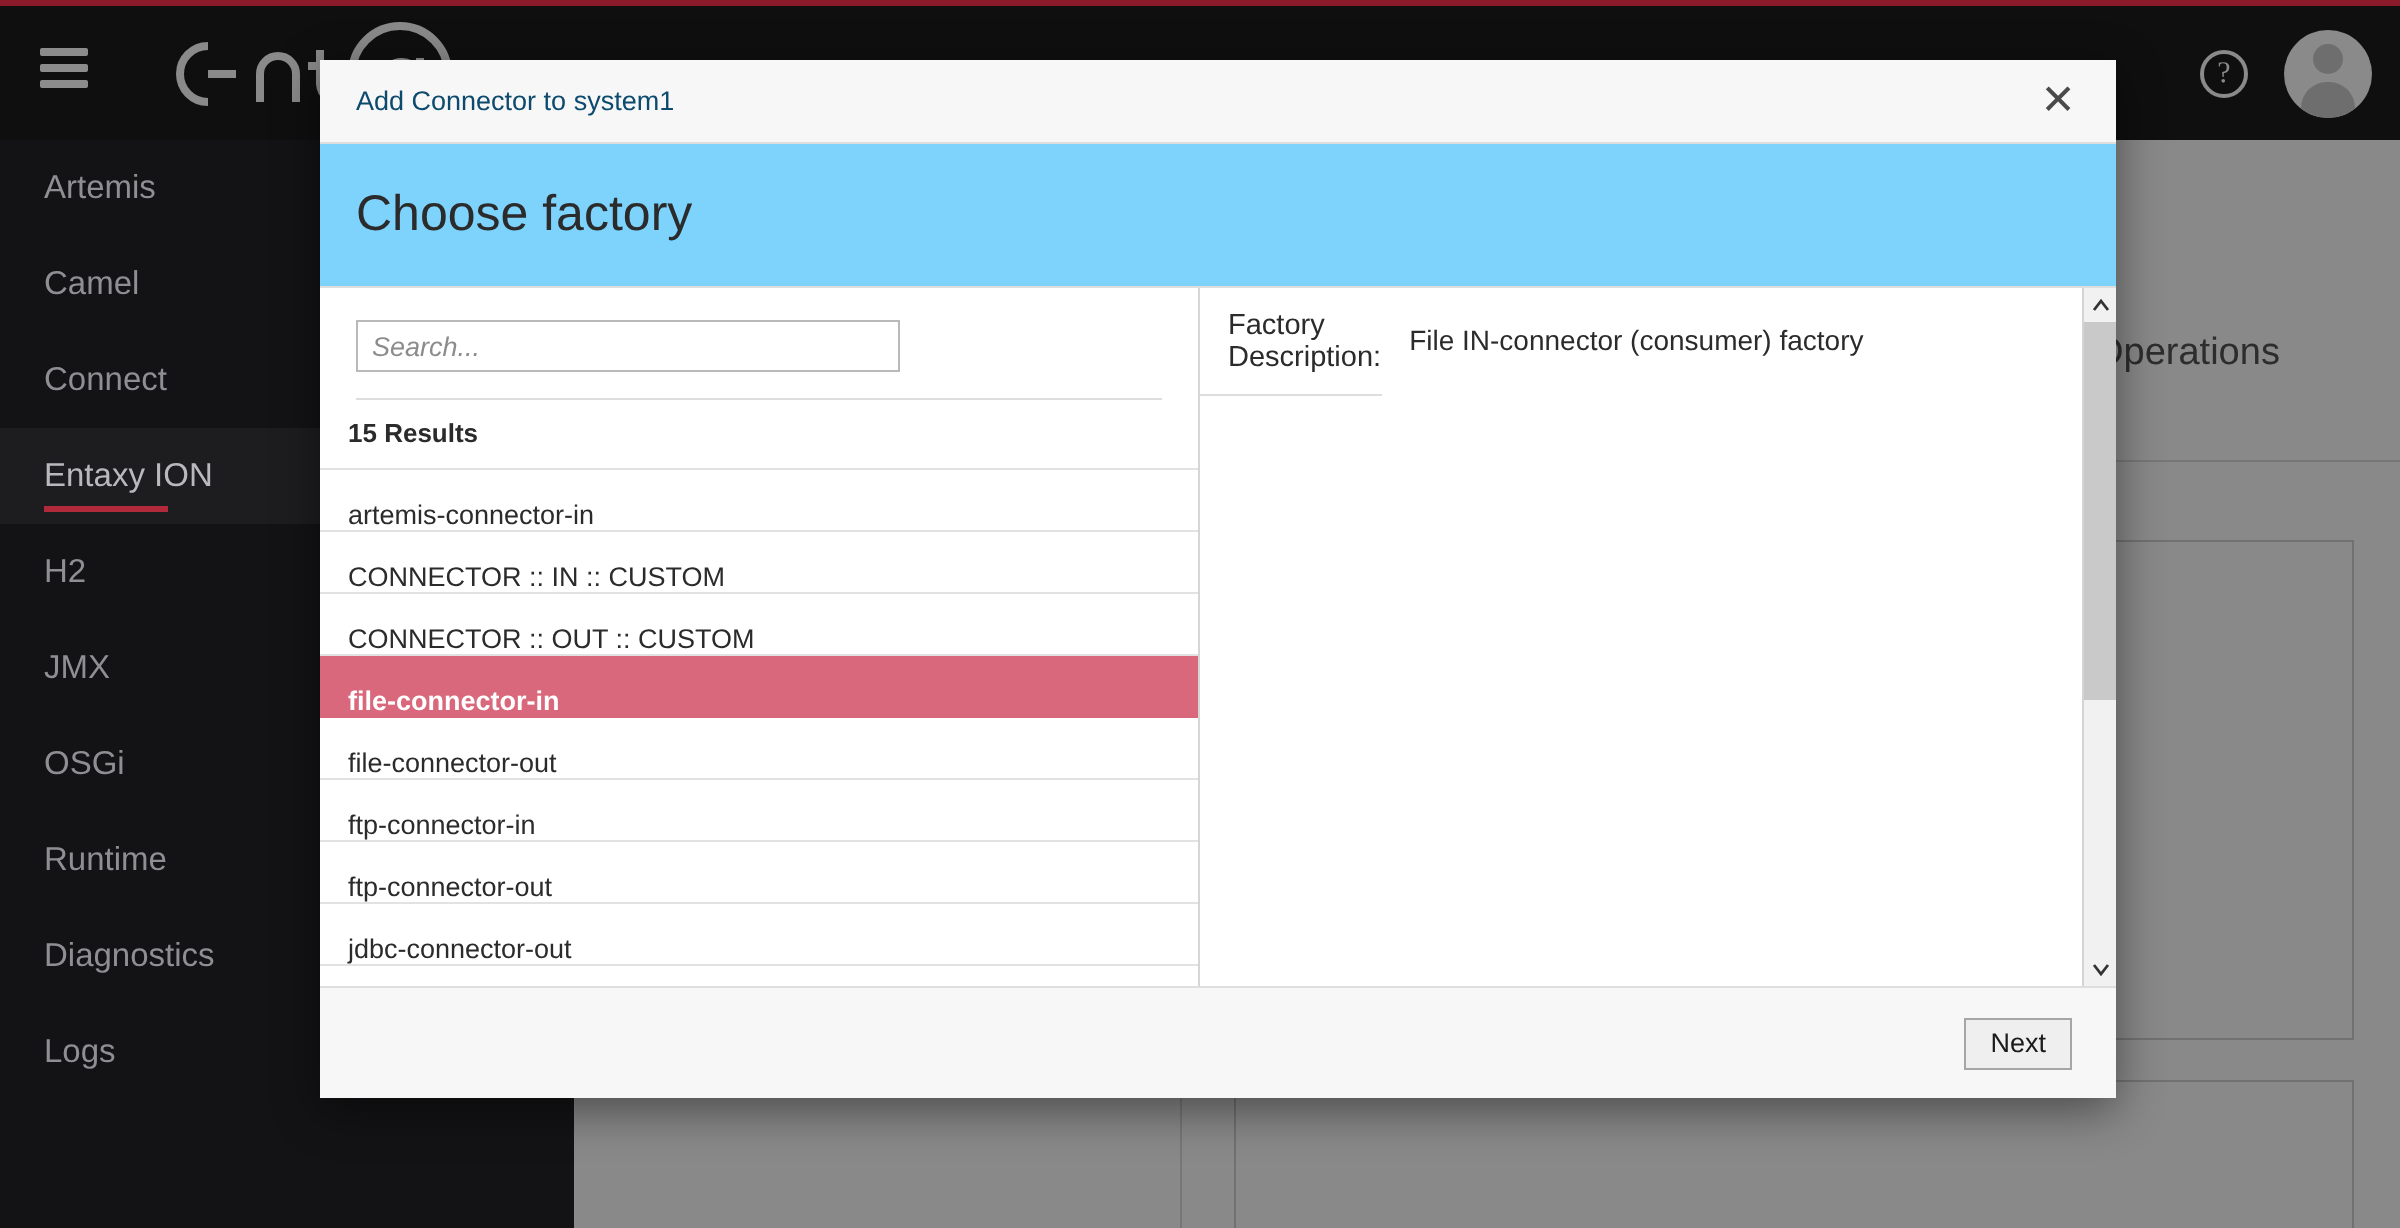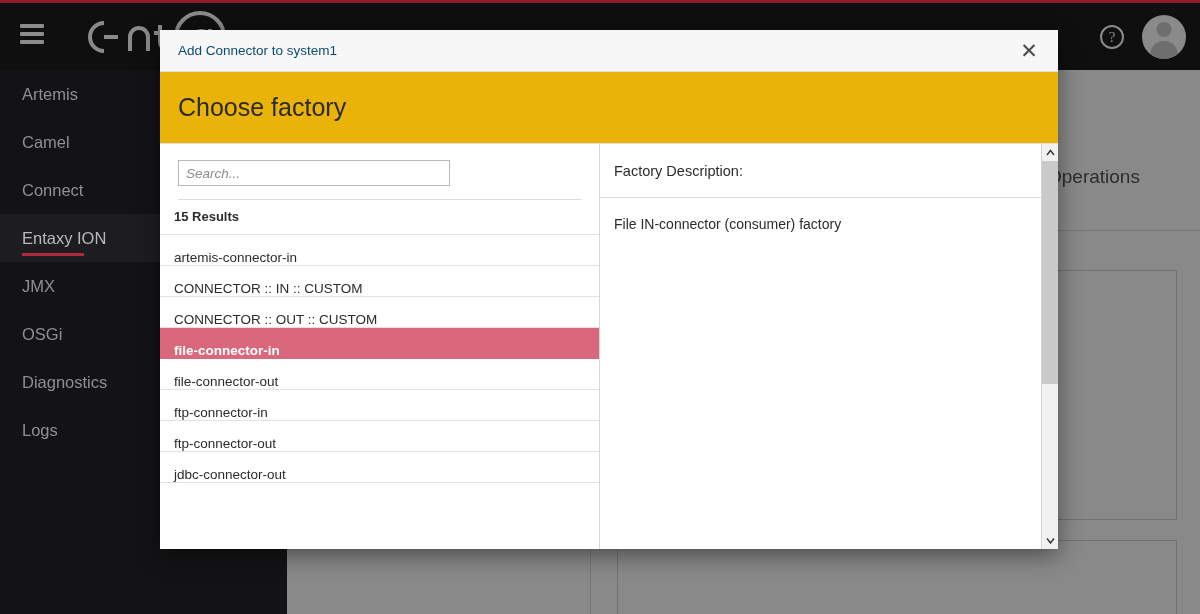--- a/index.html
+++ b/index.html
@@ -238,21 +238,21 @@
     cursor: pointer;
     font-family: "Liberation Sans", sans-serif;
   }
 
   .modal-heading {
     flex: 0 0 72px;
     display: flex;
     align-items: center;
     padding: 0 18px;
     border-bottom: 1px solid #dedede;
-    background: #eab308;
+    background: #7dd3fc;
   }
   .modal-heading h2 {
     font-size: 25px;
     font-weight: 400;
     color: #2b2b2b;
   }
 
   .modal-body {
     flex: 1 1 auto;
     display: flex;
@@ -321,21 +321,21 @@
     background: #d9687c;
     color: #ffffff;
     font-weight: bold;
     border-bottom-color: #d9687c;
   }
 
   
   .right-pane {
     flex: 1 1 auto;
     display: flex;
-    flex-direction: column;
+    flex-direction: row;
     background: #fff;
     position: relative;
     overflow: hidden;
   }
   .desc-header {
     height: 54px;
     flex: 0 0 54px;
     display: flex;
     align-items: center;
     padding-left: 14px;
@@ -463,24 +463,30 @@
       <span>Camel</span>
     </div>
     <div class="side-item">
       <span>Connect</span>
     </div>
     <div class="side-item active">
       <span>Entaxy ION</span>
       <span class="side-underline"></span>
     </div>
     <div class="side-item">
+      <span>H2</span>
+    </div>
+    <div class="side-item">
       <span>JMX</span>
     </div>
     <div class="side-item">
       <span>OSGi</span>
+    </div>
+    <div class="side-item">
+      <span>Runtime</span>
     </div>
     <div class="side-item">
       <span>Diagnostics</span>
     </div>
     <div class="side-item">
       <span>Logs</span>
     </div>
   </nav>
 
   <div class="modal">
@@ -547,16 +553,19 @@
           <div class="sb-btn">
             <svg width="9" height="7" viewBox="0 0 9 7" aria-hidden="true">
               <path d="M1 1.5 L4.5 6 L8 1.5" fill="none" stroke="#333" stroke-width="1.4"></path>
             </svg>
           </div>
         </div>
       </div>
 
     </div>
 
+    <div class="modal-footer">
+      <button class="next-btn">Next</button>
+    </div>
 
   </div>
 
 </div>
 
 </body></html>

